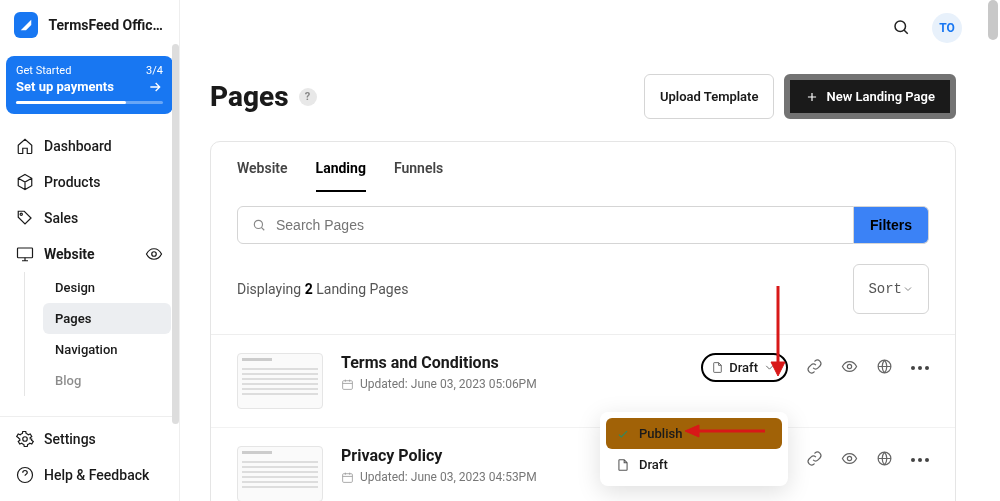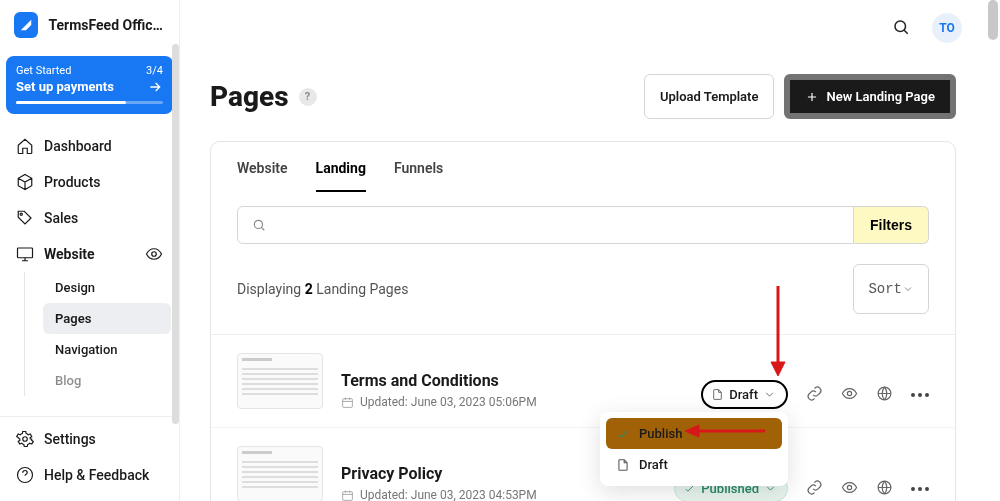--- a/index.html
+++ b/index.html
@@ -49,30 +49,30 @@
 
 .panel { border: 1px solid #e5e5e5; border-radius: 10px; padding: 0; }
 .tabs { display: flex; gap: 28px; padding: 18px 26px 0 26px; }
 .tab { padding-bottom: 14px; font-weight: 600; font-size: 14px; color: #444; cursor: pointer; border-bottom: 2px solid transparent; }
 .tab.active { color: #000; border-bottom-color: #000; font-weight: 700; }
 
 .search-row { display: flex; padding: 14px 26px 0 26px; gap: 0; }
 .search-box { flex: 1; display: flex; align-items: center; gap: 10px; border: 1px solid #d5d5d5; border-radius: 6px 0 0 6px; padding: 10px 14px; }
 .search-box svg { width: 14px; height: 14px; stroke: #888; fill: none; stroke-width: 2; }
 .search-box input { border: none; outline: none; font-size: 14px; flex: 1; }
-.filters-btn { border: 1px solid #d5d5d5; border-left: none; border-radius: 0 6px 6px 0; padding: 10px 16px; font-weight: 600; font-size: 14px; background: #fef9c3; cursor: pointer; }
+.filters-btn { border: 1px solid #d5d5d5; border-left: none; border-radius: 0 6px 6px 0; padding: 10px 16px; font-weight: 600; font-size: 14px; background: #3b82f6; cursor: pointer; }
 
 .info-row { display: flex; justify-content: space-between; align-items: center; padding: 20px 26px; }
 .info-text { color: #555; font-size: 14px; }
 .info-text b { color: #000; }
 .sort-btn { display: flex; align-items: center; border: 1px solid #d5d5d5; border-radius: 6px; padding: 16px 14px; font-size: 14px; color: #555; cursor: pointer; background: #fff; font-family: Liberation Mono, monospace; }
 .sort-btn svg { width: 12px; height: 12px; stroke: #888; fill: none; stroke-width: 2; }
 
 .list { border-top: 1px solid #eee; }
-.row { display: flex; align-items: flex-end; padding: 18px 26px; border-bottom: 1px solid #f2f2f2; gap: 18px; position: relative; }
+.row { display: flex; align-items: flex-start; padding: 18px 26px; border-bottom: 1px solid #f2f2f2; gap: 18px; position: relative; }
 .thumb { width: 86px; height: 56px; border: 1px solid #e5e5e5; border-radius: 4px; background: #fafafa; position: relative; overflow: hidden; flex-shrink: 0; }
 .thumb .tl { position: absolute; top: 4px; left: 4px; width: 30px; height: 3px; background: #ccc; }
 .thumb .bk { position: absolute; top: 14px; left: 4px; right: 4px; bottom: 4px; }
 .thumb .bk div { height: 2px; background: #ddd; margin-bottom: 3px; }
 .row-main { flex: 1; }
 .row-title { font-weight: 700; font-size: 16px; margin-bottom: 5px; }
 .row-meta { display: flex; align-items: center; gap: 6px; color: #777; font-size: 12px; }
 .row-meta svg { width: 13px; height: 13px; stroke: #999; fill: none; stroke-width: 1.5; }
 .row-actions { display: flex; align-items: center; gap: 18px; }
 .status-chip { display: flex; align-items: center; gap: 5px; border: 2.5px solid #000; border-radius: 18px; padding: 5px 10px 5px 8px; font-size: 13px; font-weight: 500; cursor: pointer; background: #fff; }
@@ -229,20 +229,21 @@
         <div class="tab active">Landing</div>
         <div class="tab">Funnels</div>
       </div>
 
       <div class="search-row">
         <div class="search-box">
           <svg viewBox="0 0 24 24">
               <circle cx="11" cy="11" r="7"></circle>
               <path d="M21 21l-5-5"></path>
             </svg>
+          <input type="text" placeholder="Search Pages" style="">
         </div>
         <button class="filters-btn">Filters</button>
       </div>
 
       <div class="info-row">
         <div class="info-text">
           <span>Displaying </span><b>2</b><span> Landing Pages</span>
         </div>
         <button class="sort-btn">
           <span>Sort</span>

